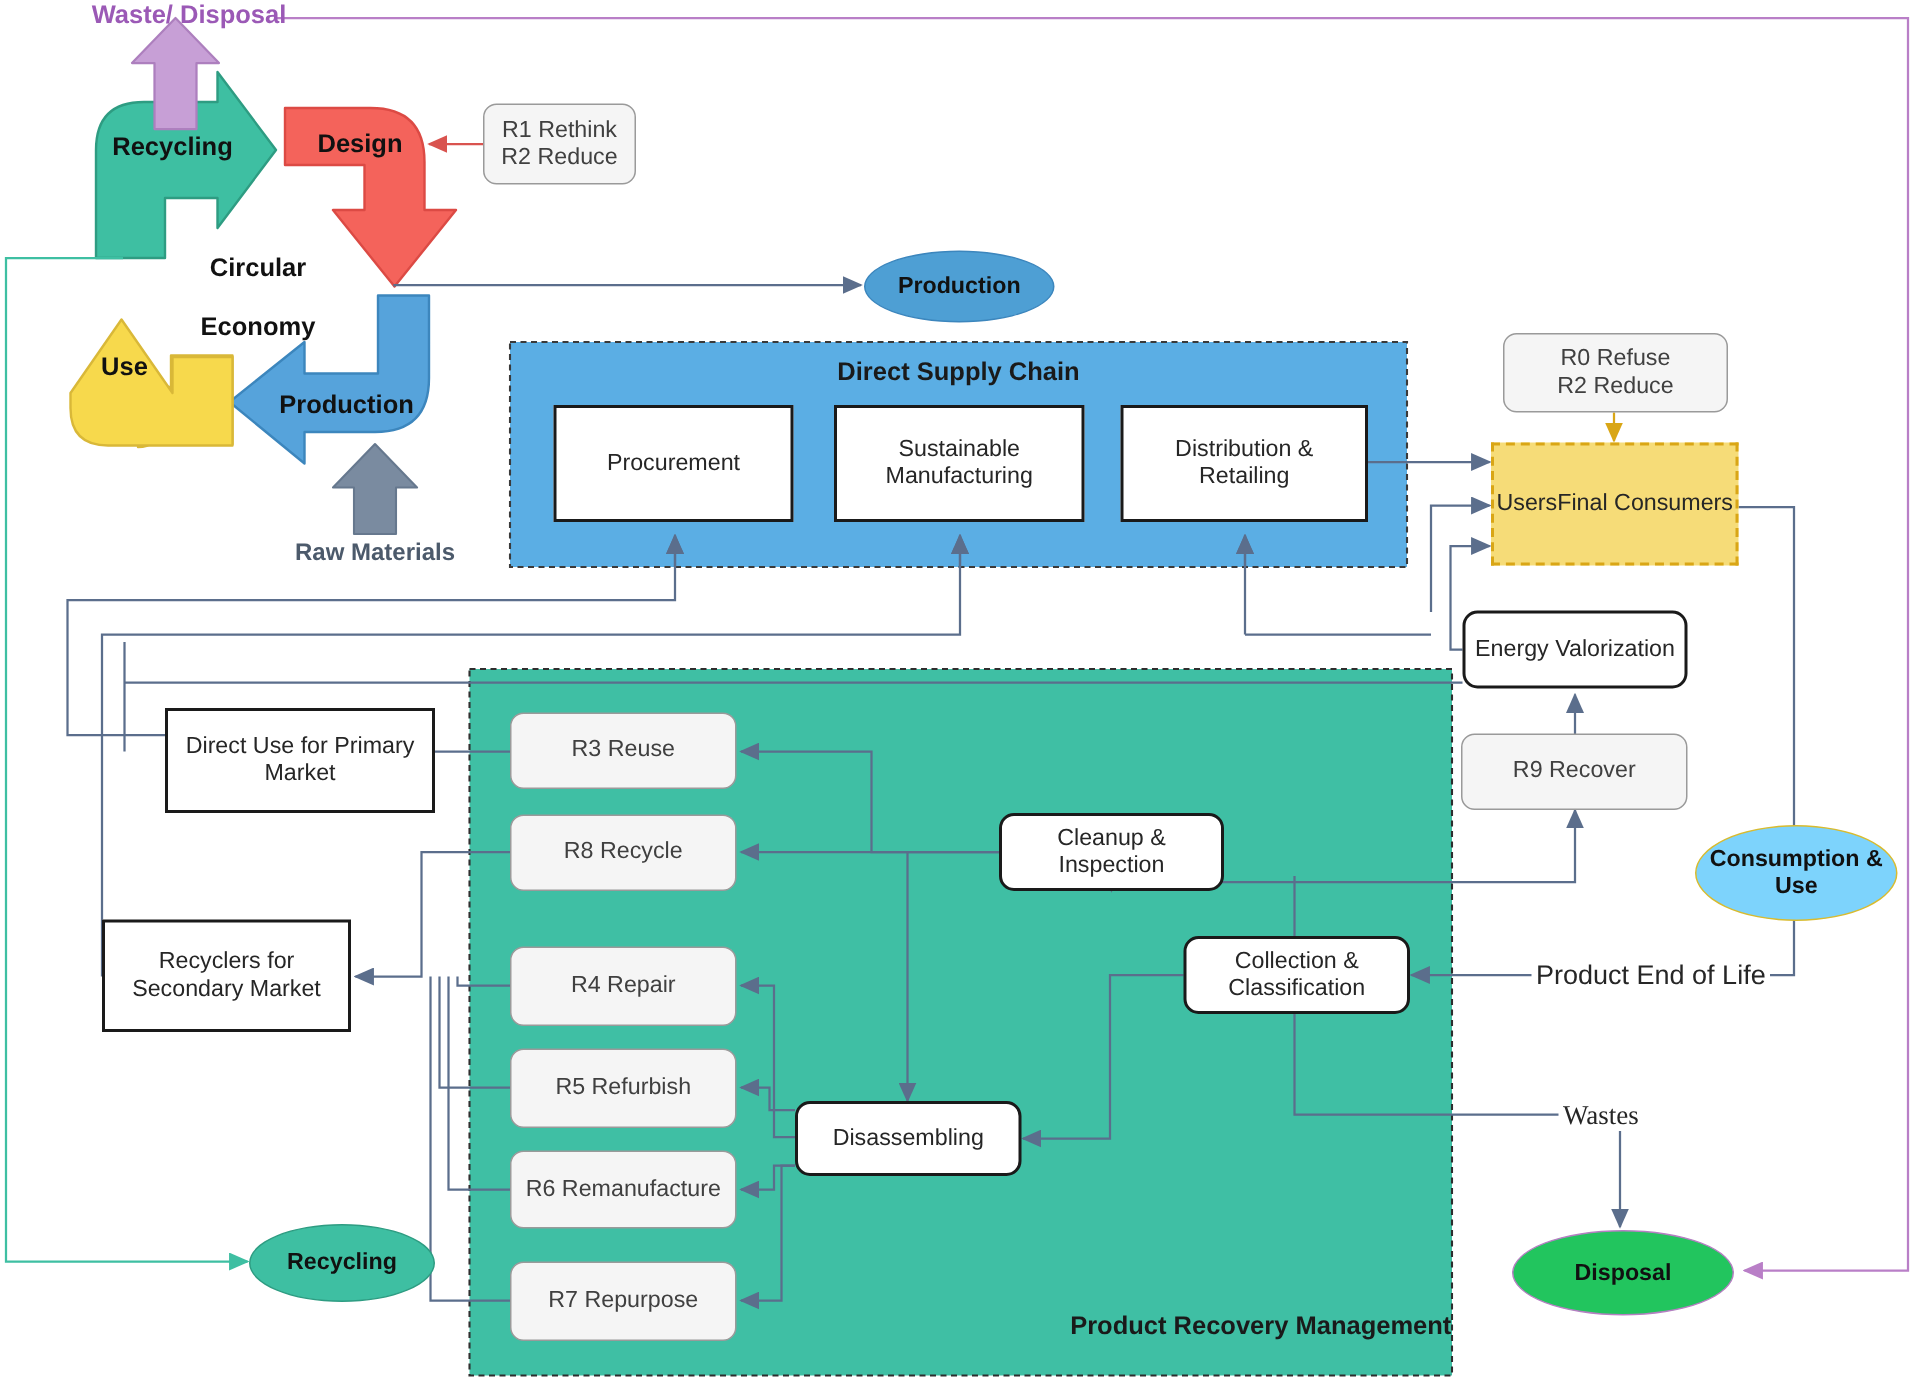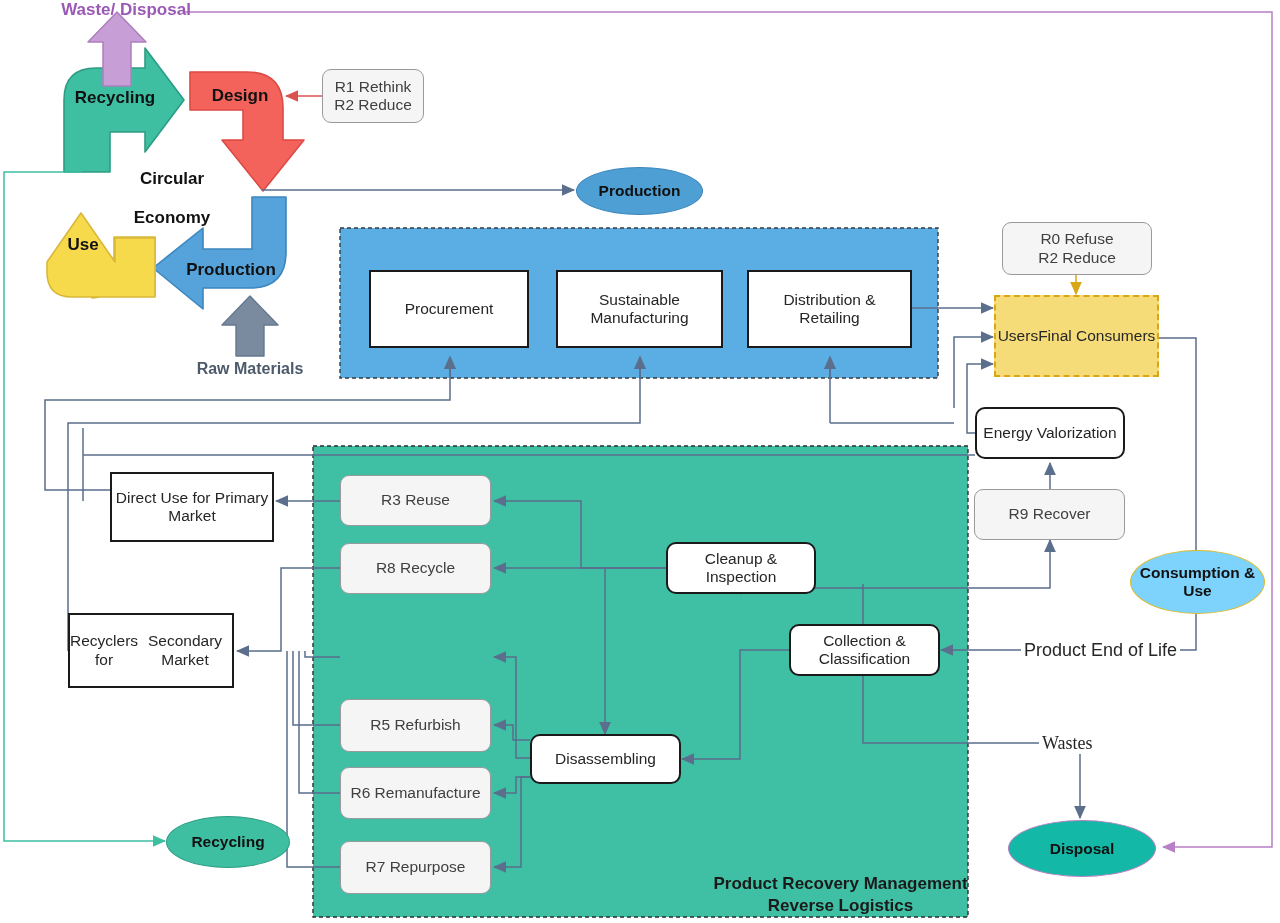--- a/index.html
+++ b/index.html
@@ -155,20 +155,21 @@
 
     <div class="node rrect" style="left:1002px;top:222px;width:150px;height:53px;flex-direction:column;">
       <span>R0 Refuse</span>
       <span>R2 Reduce</span>
     </div>
 
     <div class="ellipse" style="left:576px;top:167px;width:125px;height:46px;background:#4E9FD4;border:1.5px solid #3c86bd;">
       <span>Production</span>
     </div>
 
+    <div class="panel-title" style="left:340px;top:238px;width:598px;font-size:17px;">Direct Supply Chain</div>
 
     <div class="node wbox" style="left:369px;top:270px;width:160px;height:78px;">
       <span>Procurement</span>
     </div>
     <div class="node wbox" style="left:556px;top:270px;width:167px;height:78px;flex-direction:column;">
       <span>Sustainable</span>
       <span>Manufacturing</span>
     </div>
     <div class="node wbox" style="left:747px;top:270px;width:165px;height:78px;flex-direction:column;">
       <span>Distribution &amp;</span>
@@ -186,42 +187,45 @@
 
     <div class="node rrect" style="left:974px;top:489px;width:151px;height:51px;">
       <span>R9 Recover</span>
     </div>
 
     <div class="ellipse" style="left:1130px;top:550px;width:133px;height:62px;background:#7dd3fc;border:1.5px solid #d9bb2e;flex-direction:column;">
       <span>Consumption &amp;</span>
       <span>Use</span>
     </div>
 
-    <div class="ellipse" style="left:1008px;top:820px;width:146px;height:55px;background:#14b8a6;border:1.5px solid #b57fc2;">
+    <div class="ellipse" style="left:1008px;top:820px;width:146px;height:55px;background:#22c55e;border:1.5px solid #b57fc2;">
       <span>Disposal</span>
     </div>
 
     <div class="ellipse" style="left:166px;top:816px;width:122px;height:50px;background:#3EBFA2;border:1.5px solid #2e9c82;">
       <span>Recycling</span>
     </div>
 
-    <div class="node wbox" style="left:110px;top:472px;width:164px;height:70px;flex-direction:column;">
+    <div class="node wbox" style="left:110px;top:472px;width:180px;height:70px;flex-direction:column;">
       <span>Direct Use for Primary</span>
       <span>Market</span>
     </div>
-    <div class="node wbox" style="left:68px;top:613px;width:166px;height:75px;flex-direction:row;">
+    <div class="node wbox" style="left:68px;top:613px;width:166px;height:75px;flex-direction:column;">
       <span>Recyclers for</span>
       <span>Secondary Market</span>
     </div>
 
     <div class="node rrect" style="left:340px;top:475px;width:151px;height:51px;">
       <span>R3 Reuse</span>
     </div>
     <div class="node rrect" style="left:340px;top:543px;width:151px;height:51px;">
       <span>R8 Recycle</span>
+    </div>
+    <div class="node rrect" style="left:340px;top:631px;width:151px;height:53px;">
+      <span>R4 Repair</span>
     </div>
     <div class="node rrect" style="left:340px;top:699px;width:151px;height:53px;">
       <span>R5 Refurbish</span>
     </div>
     <div class="node rrect" style="left:340px;top:767px;width:151px;height:52px;">
       <span>R6 Remanufacture</span>
     </div>
     <div class="node rrect" style="left:340px;top:841px;width:151px;height:53px;">
       <span>R7 Repurpose</span>
     </div>
@@ -232,19 +236,18 @@
     </div>
     <div class="node wround" style="left:789px;top:624px;width:151px;height:52px;flex-direction:column;">
       <span>Collection &amp;</span>
       <span>Classification</span>
     </div>
     <div class="node wround" style="left:530px;top:734px;width:151px;height:50px;">
       <span>Disassembling</span>
     </div>
 
     <div class="panel-title" style="left:513px;top:874px;width:655px;font-size:17px;">Product Recovery Management</div>
-    <div class="panel-title" style="left:513px;top:896px;width:655px;font-size:17px;">Reverse Logistics</div>
 
     <div class="arrowlabel" style="left:1021px;top:640px;">Product End of Life</div>
     <div class="arrowlabel" style="left:1039px;top:733px;font-family:Liberation Serif, serif;">Wastes</div>
 
   </div>
 </div>
 
 </body></html>

